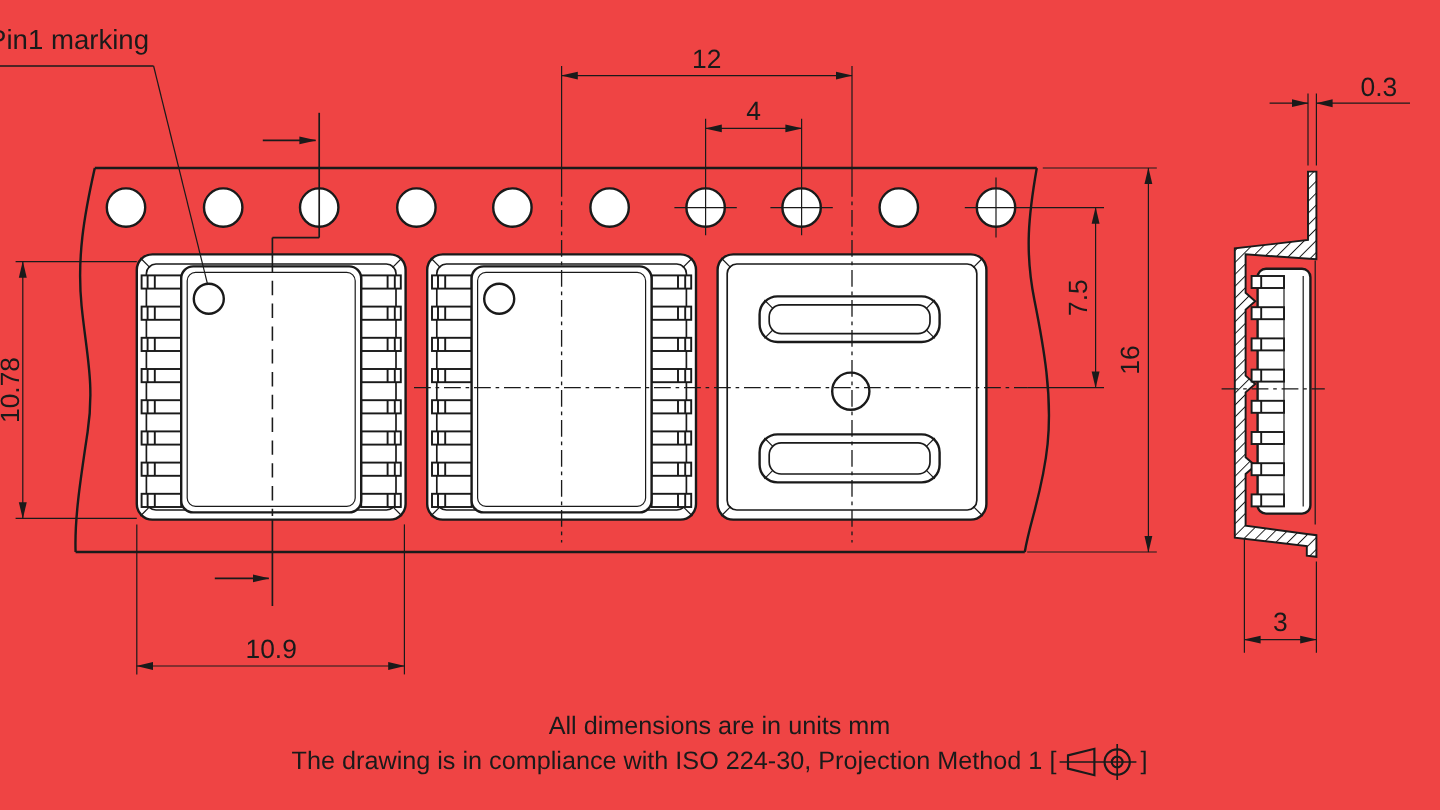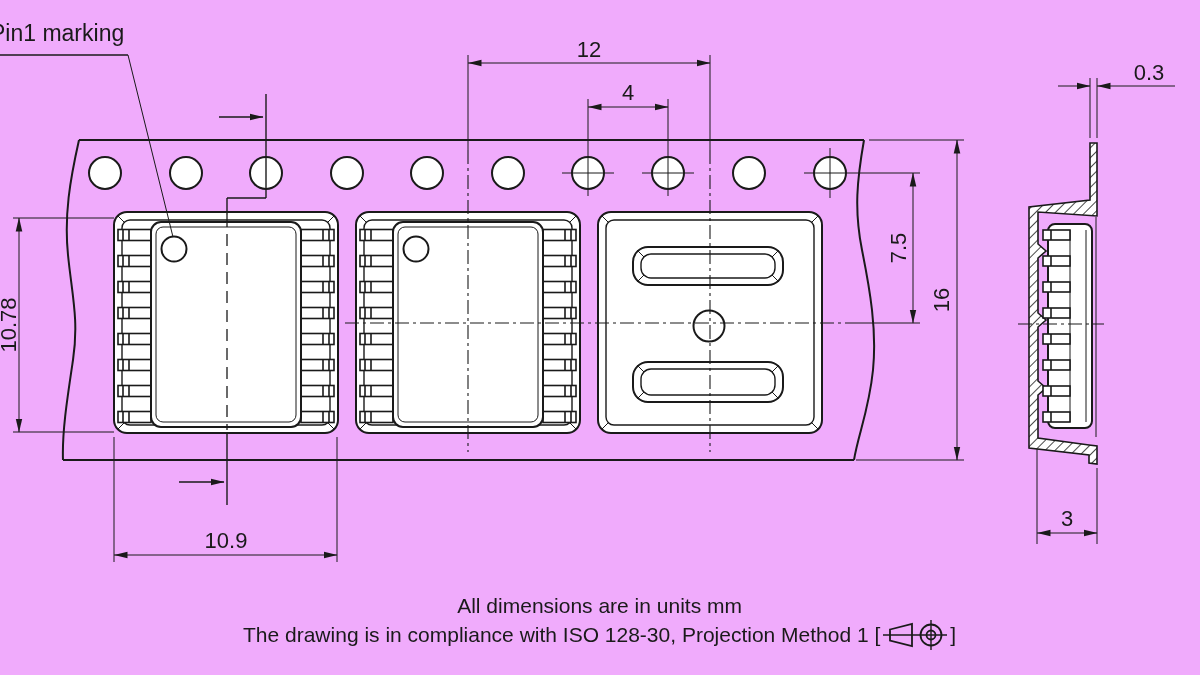--- a/index.html
+++ b/index.html
@@ -1,16 +1,16 @@
 <!DOCTYPE html>
 <html><head>
 <meta charset="utf-8">
 <style>
   html,body{margin:0;padding:0;background:#fff;}
-  #stage{position:relative;width:1200px;height:675px;background:#f0abfc;overflow:hidden;
+  #stage{position:relative;width:1200px;height:675px;background:#ef4444;overflow:hidden;
          font-family:"Liberation Sans",sans-serif;color:#1a1a1a;text-decoration:underline;}
   svg text{font-family:"Liberation Sans",sans-serif;fill:#1a1a1a;}
   .thick{fill:none;stroke:#1a1a1a;stroke-width:2;}
   .thickw{fill:#fff;stroke:#1a1a1a;stroke-width:2;}
   .med{fill:none;stroke:#1a1a1a;stroke-width:1.4;}
   .thin{fill:none;stroke:#1a1a1a;stroke-width:1;}
   .dim{fill:none;stroke:#1a1a1a;stroke-width:1;}
   .cl{fill:none;stroke:#1a1a1a;stroke-width:1.1;stroke-dasharray:14 4 3 4;}
   .dash{fill:none;stroke:#1a1a1a;stroke-width:1.3;stroke-dasharray:12 7;}
   .lead{fill:#fff;stroke:#1a1a1a;stroke-width:1.6;}
@@ -247,21 +247,21 @@
     <text x="-10" y="41" font-size="23">Pin1 marking</text>
     <line class="med" x1="0" y1="55" x2="128" y2="55"></line>
     <line class="thin" x1="128" y1="55" x2="173" y2="237"></line>
   </g>
 </svg>
 
 
 <div class="notes">
   <div class="notes-row"><span>All dimensions are in units mm</span></div>
   <div class="notes-row">
-    <span>The drawing is in compliance with ISO 128-30, Projection Method 1 [</span>
+    <span>The drawing is in compliance with ISO 224-30, Projection Method 1 [</span>
     <svg width="66" height="32" viewBox="0 0 66 32" style="margin:0 2px;">
       <line x1="1" y1="16" x2="65" y2="16" stroke="#1a1a1a" stroke-width="1.4"></line>
       <polygon points="8,10.5 30,5 30,27 8,21.5" fill="none" stroke="#1a1a1a" stroke-width="1.8"></polygon>
       <circle cx="49" cy="16" r="10.5" fill="none" stroke="#1a1a1a" stroke-width="1.8"></circle>
       <circle cx="49" cy="16" r="4.5" fill="none" stroke="#1a1a1a" stroke-width="1.8"></circle>
       <line x1="49" y1="1" x2="49" y2="31" stroke="#1a1a1a" stroke-width="1.4"></line>
     </svg>
     <span>]</span>
   </div>
 </div>

